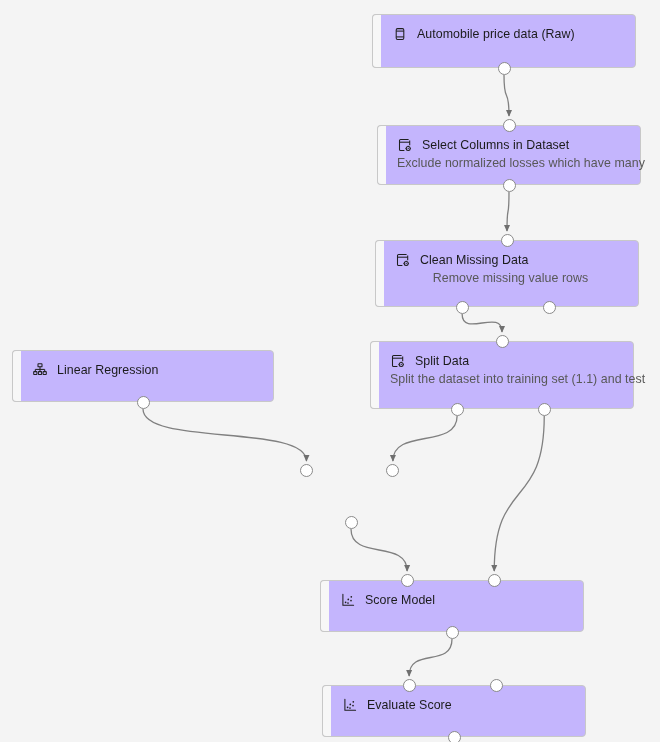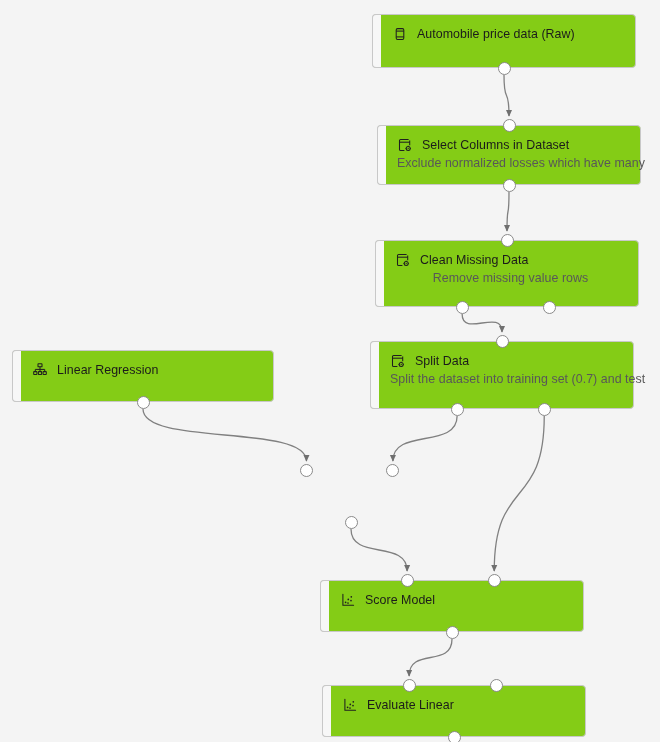--- a/index.html
+++ b/index.html
@@ -24,21 +24,21 @@
     position: absolute;
     left: 0;
     top: 0;
     width: 660px;
     height: 742px;
     pointer-events: none;
     z-index: 1;
   }
   .node {
     position: absolute;
-    background: #84cc16;
+    background: #c4b5fd;
     border: 1px solid #c8c8c8;
     border-radius: 4px;
     box-sizing: border-box;
     z-index: 2;
   }
   .node-accent {
     position: absolute;
     left: -1px;
     top: -1px;
     bottom: -1px;
@@ -186,21 +186,21 @@
               <path d="M11.6 2.5 H3.6 a1.1 1.1 0 0 0 -1.1 1.1 V12.4 a1.1 1.1 0 0 0 1.1 1.1 H7.4"></path>
               <path d="M12.7 3.6 V8.2"></path>
               <path d="M2.5 5.2 H12.7"></path>
               <circle cx="11.2" cy="11.4" r="2.0"></circle>
               <circle cx="11.2" cy="11.4" r="0.55" fill="#1f1f1f" stroke="none"></circle>
               <path d="M11.2 8.7 V9.4 M11.2 13.4 V14.1 M8.5 11.4 H9.2 M13.2 11.4 H13.9"></path>
             </svg>
           </span>
           <span class="node-title">Split Data</span>
         </div>
-        <div class="node-sub">Split the dataset into training set (0.7) and test</div>
+        <div class="node-sub">Split the dataset into training set (1.1) and test</div>
       </div>
     </div>
     <div class="port" style="left: 502px; top: 341px;"></div>
     <div class="port" style="left: 457.12px; top: 409px;"></div>
     <div class="port" style="left: 544.24px; top: 409px;"></div>
     <div class="node" style="left: 12px; top: 350px; width: 262px; height: 52px;">
       <div class="node-accent"></div>
       <div class="node-body">
         <div class="node-title-row">
           <span style="width: 16px; height: 16px; flex: 0 0 16px; display: block;">
@@ -250,20 +250,20 @@
           <span style="width: 16px; height: 16px; flex: 0 0 16px; display: block;">
             <svg class="node-icon" viewBox="0 0 16 16" fill="none" stroke="#1f1f1f" stroke-width="1.05">
               <path d="M2.9 2.2 V13.2 H13.6" stroke-linecap="round"></path>
               <circle cx="5.6" cy="10.3" r="0.85" fill="#1f1f1f" stroke="none"></circle>
               <circle cx="8.3" cy="7.4" r="0.85" fill="#1f1f1f" stroke="none"></circle>
               <circle cx="8.0" cy="11.0" r="0.85" fill="#1f1f1f" stroke="none"></circle>
               <circle cx="11.3" cy="4.8" r="0.85" fill="#1f1f1f" stroke="none"></circle>
               <circle cx="11.0" cy="8.6" r="0.85" fill="#1f1f1f" stroke="none"></circle>
             </svg>
           </span>
-          <span class="node-title">Evaluate Linear</span>
+          <span class="node-title">Evaluate Score</span>
         </div>
       </div>
     </div>
     <div class="port" style="left: 409.12px; top: 685px;"></div>
     <div class="port" style="left: 496.24px; top: 685px;"></div>
     <div class="port" style="left: 454px; top: 737px;"></div>
   </div>
 
 </body></html>

